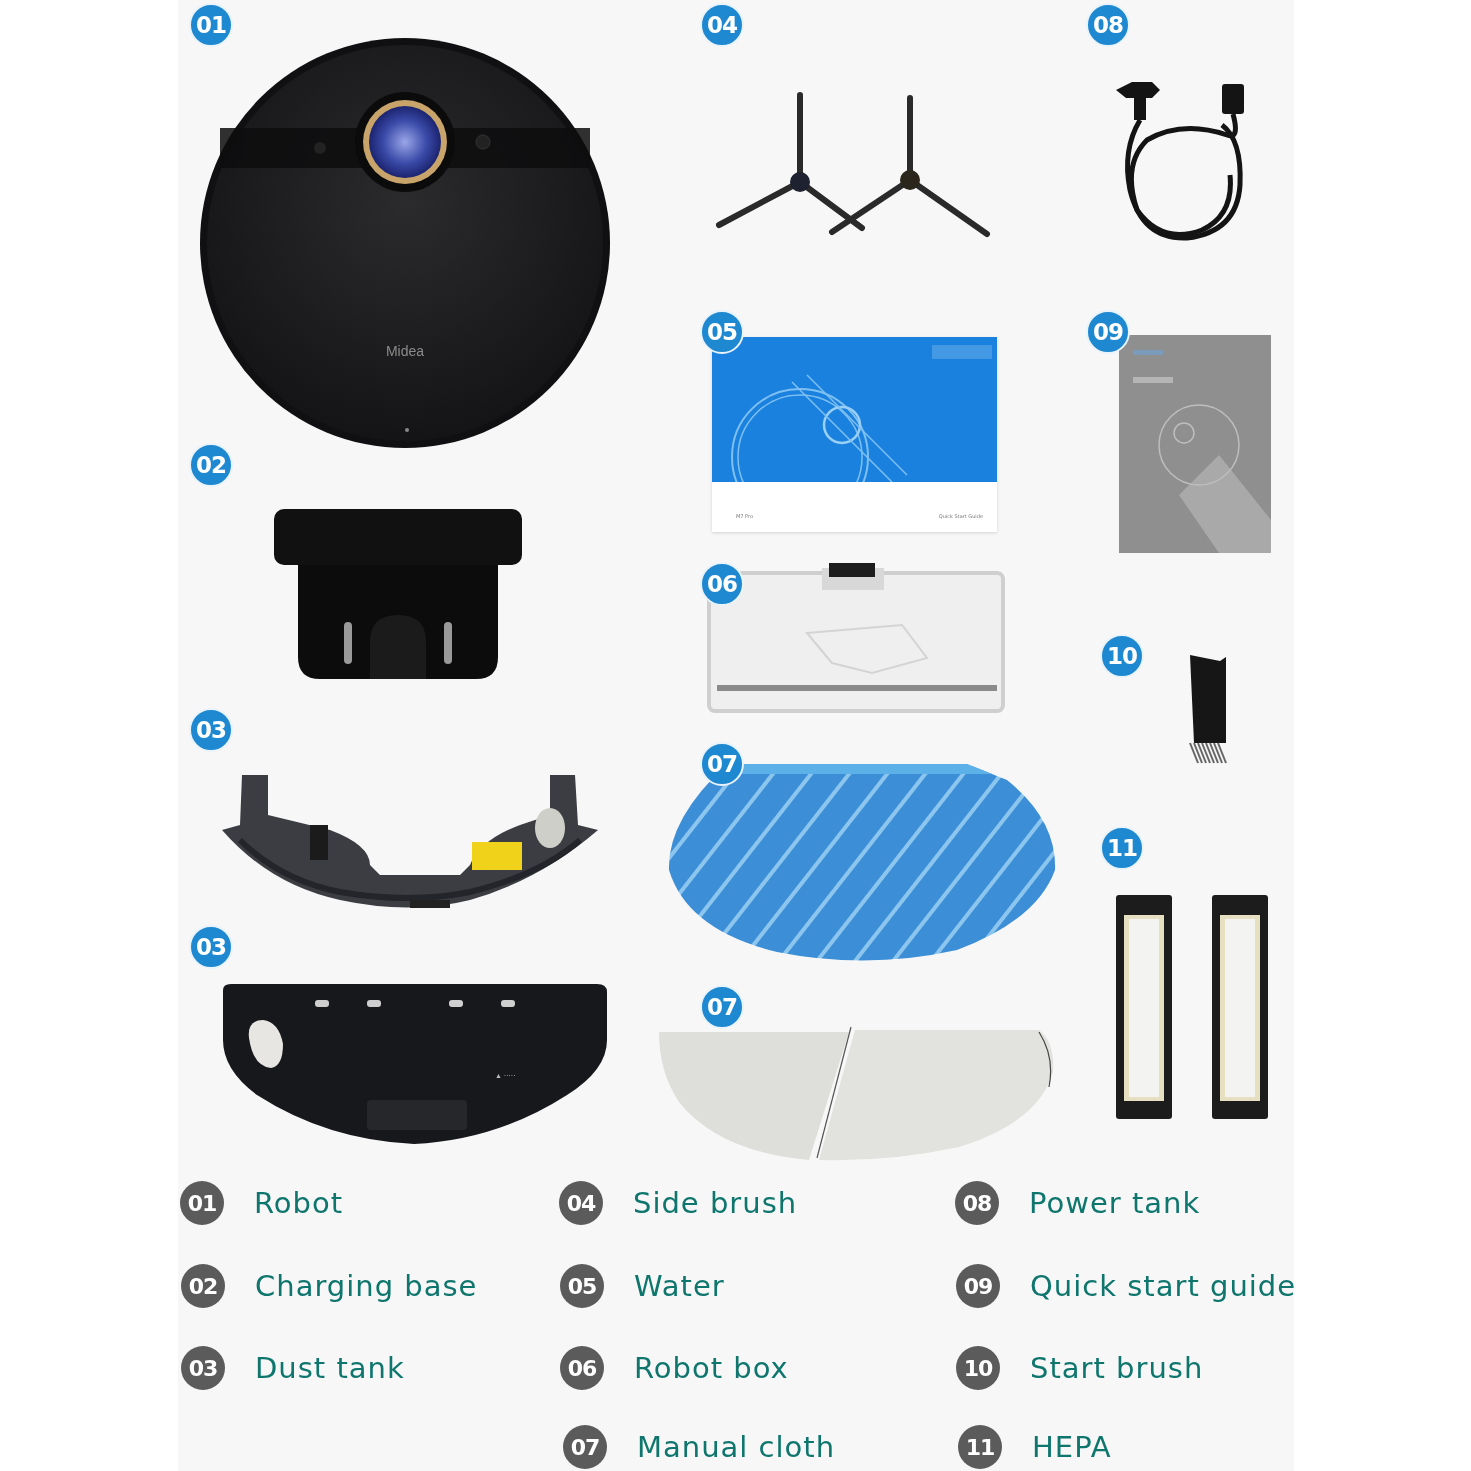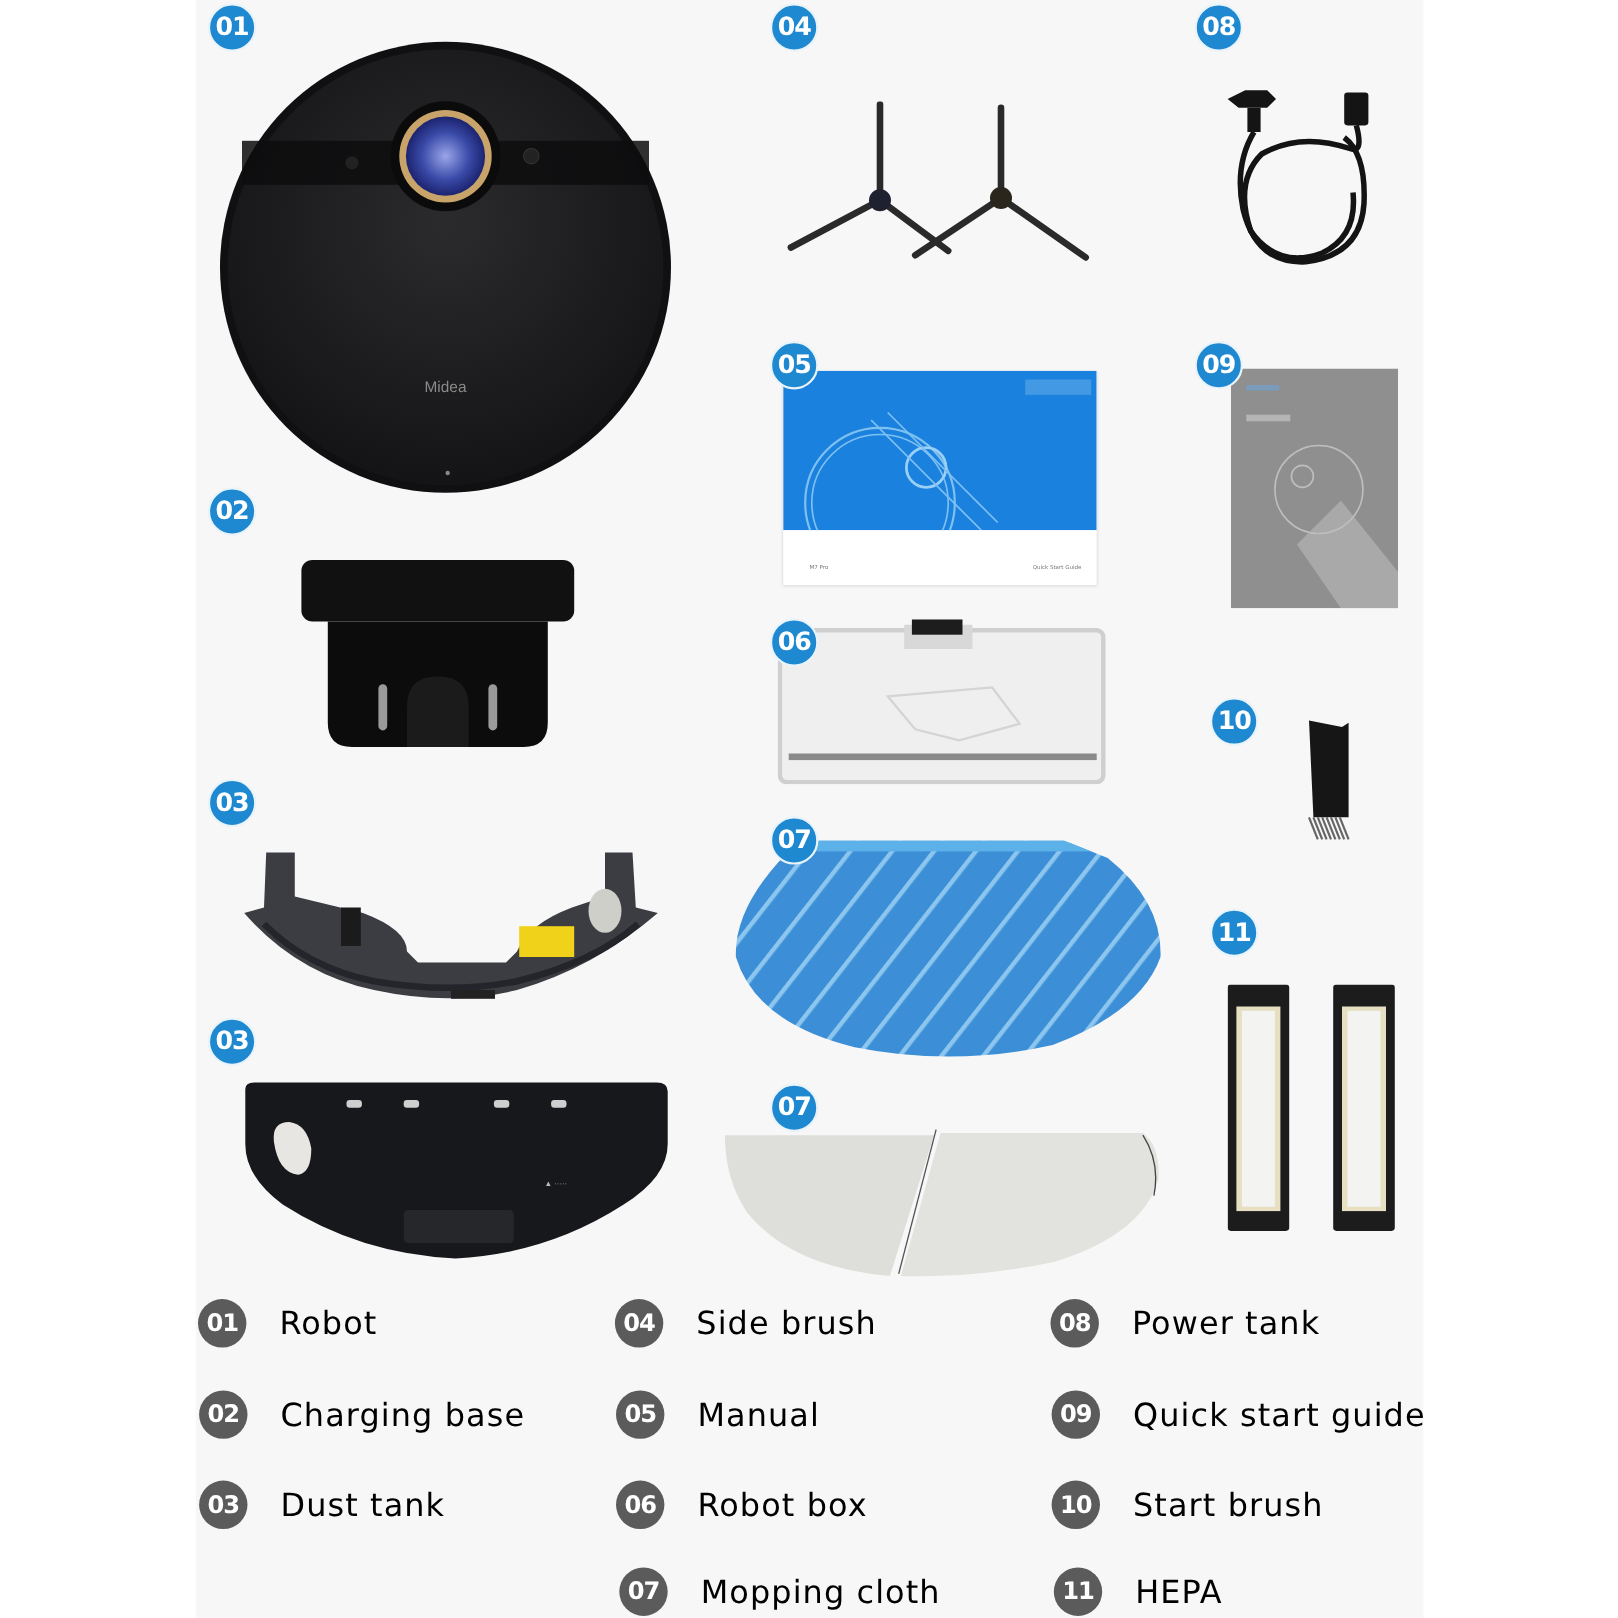--- a/index.html
+++ b/index.html
@@ -2,21 +2,21 @@
 <html><head>
   <meta charset="utf-8">
   <style>
     html, body { margin:0; padding:0; }
     body { width:1471px; height:1471px; background:#ffffff; position:relative; overflow:hidden; font-family:"DejaVu Sans", sans-serif; }
     .panel { position:absolute; left:178px; top:0; width:1116px; height:1471px; background:#f7f7f7; }
     .abs { position:absolute; }
     .badge { position:absolute; width:44px; height:44px; border-radius:50%; background:#1e88d0; color:#fff; font-weight:bold; font-size:23px; display:flex; align-items:center; justify-content:center; letter-spacing:-1px; border:2px solid #e9f3fa; box-sizing:border-box; z-index:5; }
     .legend-row { position:absolute; display:flex; align-items:center; }
     .legend-badge { width:44px; height:44px; border-radius:50%; background:#5b5b5b; color:#fff; font-weight:bold; font-size:22px; display:flex; align-items:center; justify-content:center; letter-spacing:-1px; }
-    .legend-label { margin-left:30px; font-size:29px; color:#000000; letter-spacing:1px; white-space:nowrap; }
+    .legend-label { margin-left:30px; font-size:29px; color:#0f766e; letter-spacing:1px; white-space:nowrap; }
     svg { display:block; }
   </style>
 </head>
 <body>
 
 <div class="panel"></div>
 
 <div class="badge" style="left:189px;top:3px;">01</div>
 <div class="abs" style="left:198px;top:36px;">
   <svg width="414" height="414" viewBox="0 0 414 414">
@@ -222,29 +222,29 @@
   <div class="legend-badge">03</div>
   <div class="legend-label">Dust tank</div>
 </div>
 
 <div class="legend-row" style="left:559px;top:1181px;">
   <div class="legend-badge">04</div>
   <div class="legend-label">Side brush</div>
 </div>
 <div class="legend-row" style="left:560px;top:1264px;">
   <div class="legend-badge">05</div>
-  <div class="legend-label">Manual</div>
+  <div class="legend-label">Water</div>
 </div>
 <div class="legend-row" style="left:560px;top:1346px;">
   <div class="legend-badge">06</div>
   <div class="legend-label">Robot box</div>
 </div>
 <div class="legend-row" style="left:563px;top:1425px;">
   <div class="legend-badge">07</div>
-  <div class="legend-label">Mopping cloth</div>
+  <div class="legend-label">Manual cloth</div>
 </div>
 
 <div class="legend-row" style="left:955px;top:1181px;">
   <div class="legend-badge">08</div>
   <div class="legend-label">Power tank</div>
 </div>
 <div class="legend-row" style="left:956px;top:1264px;">
   <div class="legend-badge">09</div>
   <div class="legend-label">Quick start guide</div>
 </div>

